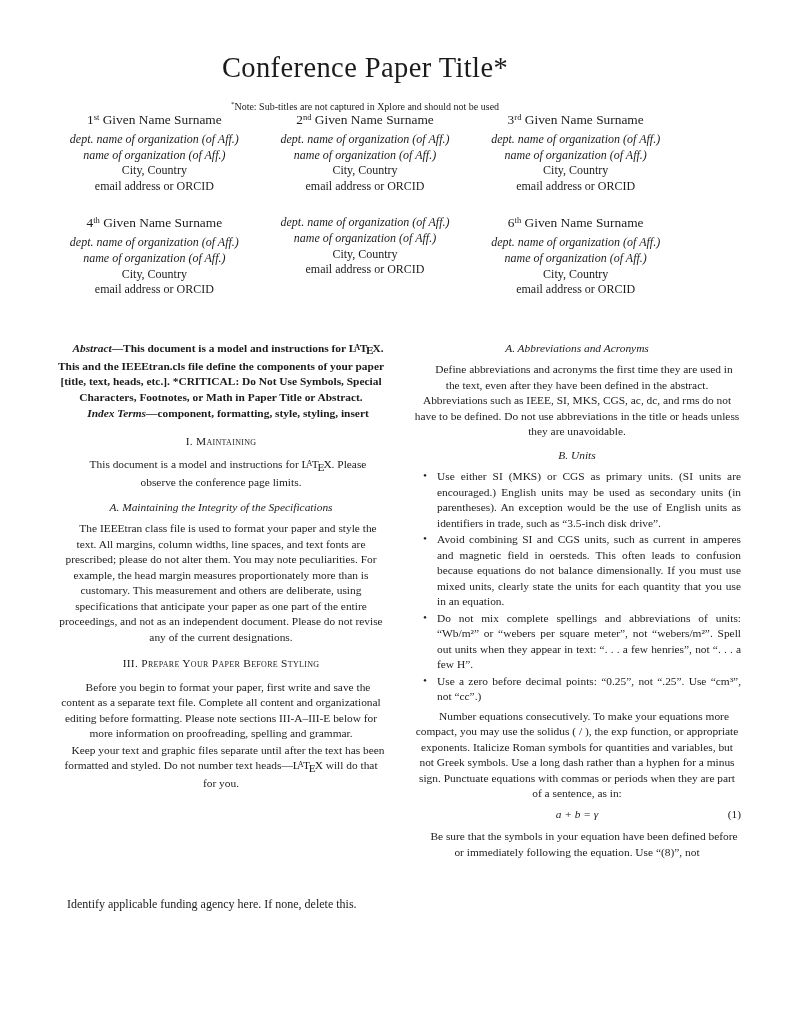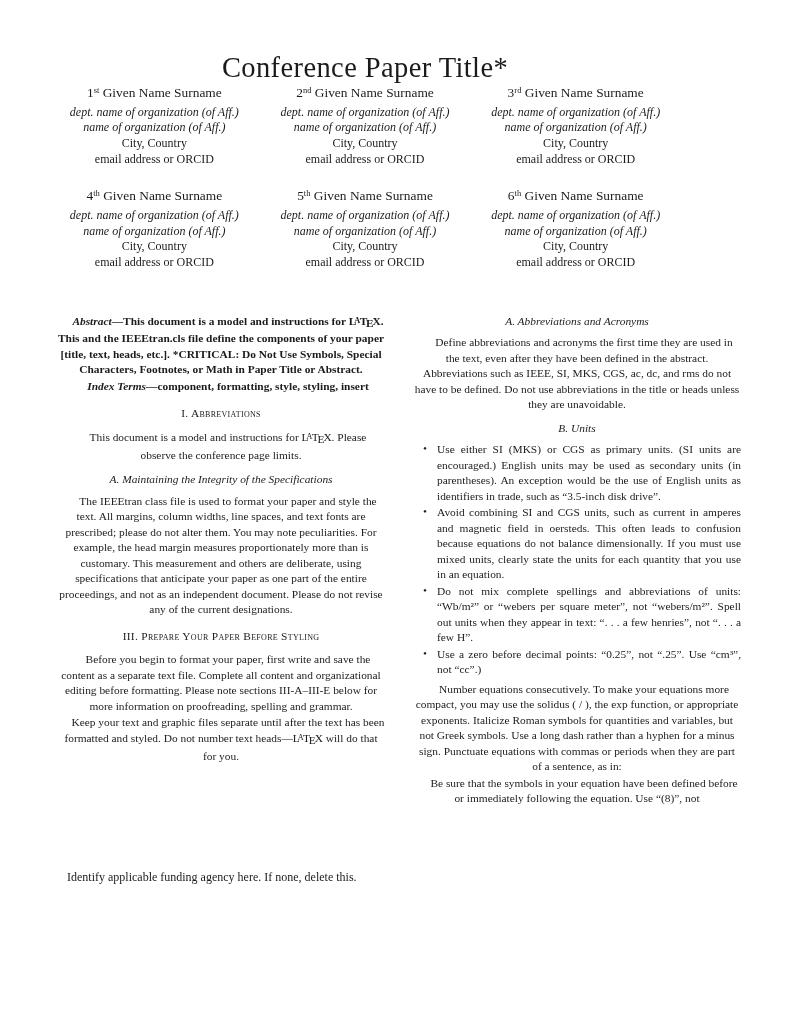--- a/index.html
+++ b/index.html
@@ -70,20 +70,21 @@
   .lx-a { font-size: 0.72em; vertical-align: 0.24em; margin-left: -0.26em; margin-right: -0.06em; }
   .lx-e { vertical-align: -0.21em; margin-left: -0.12em; margin-right: -0.09em; }
 </style>
 </head>
 <body>
 
 <div class="page">
 
   <h1 class="paper-title">Conference Paper Title*</h1>
 
+  <div class="title-note"><sup>*</sup><span>Note: Sub-titles are not captured in Xplore and should not be used</span></div>
 
   <div class="authors">
 
     <div class="author-block">
       <div class="author-name"><span>1</span><sup class="ord">st</sup><span> Given Name Surname</span></div>
       <div class="author-line it">dept. name of organization (of Aff.)</div>
       <div class="author-line it">name of organization (of Aff.)</div>
       <div class="author-line">City, Country</div>
       <div class="author-line">email address or ORCID</div>
     </div>
@@ -106,21 +107,20 @@
 
     <div class="author-block">
       <div class="author-name"><span>4</span><sup class="ord">th</sup><span> Given Name Surname</span></div>
       <div class="author-line it">dept. name of organization (of Aff.)</div>
       <div class="author-line it">name of organization (of Aff.)</div>
       <div class="author-line">City, Country</div>
       <div class="author-line">email address or ORCID</div>
     </div>
 
     <div class="author-block">
-      <div class="author-name"><span>5</span><sup class="ord">th</sup><span> Given Name Surname</span></div>
       <div class="author-line it">dept. name of organization (of Aff.)</div>
       <div class="author-line it">name of organization (of Aff.)</div>
       <div class="author-line">City, Country</div>
       <div class="author-line">email address or ORCID</div>
     </div>
 
     <div class="author-block">
       <div class="author-name"><span>6</span><sup class="ord">th</sup><span> Given Name Surname</span></div>
       <div class="author-line it">dept. name of organization (of Aff.)</div>
       <div class="author-line it">name of organization (of Aff.)</div>
@@ -129,21 +129,21 @@
     </div>
 
   </div>
 
   <div class="columns">
 
     <div class="col col-left">
       <p class="abstract"><span class="lead">Abstract</span><span>—This document is a model and instructions for L<span class="lx-a">A</span>T<span class="lx-e">E</span>X. This and the IEEEtran.cls file define the components of your paper [title, text, heads, etc.]. *CRITICAL: Do Not Use Symbols, Special Characters, Footnotes, or Math in Paper Title or Abstract.</span></p>
       <p class="index-terms"><span class="lead">Index Terms</span><span>—component, formatting, style, styling, insert</span></p>
 
-      <p class="sec-heading">I. Abbreviations</p>
+      <p class="sec-heading">I. Maintaining</p>
       <p>This document is a model and instructions for L<span class="lx-a">A</span>T<span class="lx-e">E</span>X. Please observe the conference page limits.</p>
 
       <p class="sub-heading">A. Maintaining the Integrity of the Specifications</p>
       <p>The IEEEtran class file is used to format your paper and style the text. All margins, column widths, line spaces, and text fonts are prescribed; please do not alter them. You may note peculiarities. For example, the head margin measures proportionately more than is customary. This measurement and others are deliberate, using specifications that anticipate your paper as one part of the entire proceedings, and not as an independent document. Please do not revise any of the current designations.</p>
 
       <p class="sec-heading">III. Prepare Your Paper Before Styling</p>
       <p>Before you begin to format your paper, first write and save the content as a separate text file. Complete all content and organizational editing before formatting. Please note sections III-A–III-E below for more information on proofreading, spelling and grammar.</p>
       <p>Keep your text and graphic files separate until after the text has been formatted and styled. Do not number text heads—L<span class="lx-a">A</span>T<span class="lx-e">E</span>X will do that for you.</p>
 
       <div class="fund-footnote">Identify applicable funding agency here. If none, delete this.</div>
@@ -156,19 +156,23 @@
       <p class="sub-heading">B. Units</p>
       <ul class="units">
         <li>Use either SI (MKS) or CGS as primary units. (SI units are encouraged.) English units may be used as secondary units (in parentheses). An exception would be the use of English units as identifiers in trade, such as “3.5-inch disk drive”.</li>
         <li>Avoid combining SI and CGS units, such as current in amperes and magnetic field in oersteds. This often leads to confusion because equations do not balance dimensionally. If you must use mixed units, clearly state the units for each quantity that you use in an equation.</li>
         <li>Do not mix complete spellings and abbreviations of units: “Wb/m²” or “webers per square meter”, not “webers/m²”. Spell out units when they appear in text: “. . . a few henries”, not “. . . a few H”.</li>
         <li>Use a zero before decimal points: “0.25”, not “.25”. Use “cm³”, not “cc”.)</li>
       </ul>
 
       <p>Number equations consecutively. To make your equations more compact, you may use the solidus ( / ), the exp function, or appropriate exponents. Italicize Roman symbols for quantities and variables, but not Greek symbols. Use a long dash rather than a hyphen for a minus sign. Punctuate equations with commas or periods when they are part of a sentence, as in:</p>
 
+      <div class="equation">
+        <span class="eq-body">a + b = γ</span>
+        <span class="eq-num">(1)</span>
+      </div>
 
       <p>Be sure that the symbols in your equation have been defined before or immediately following the equation. Use “(8)”, not</p>
     </div>
 
   </div>
 
 </div>
 
 </body></html>

